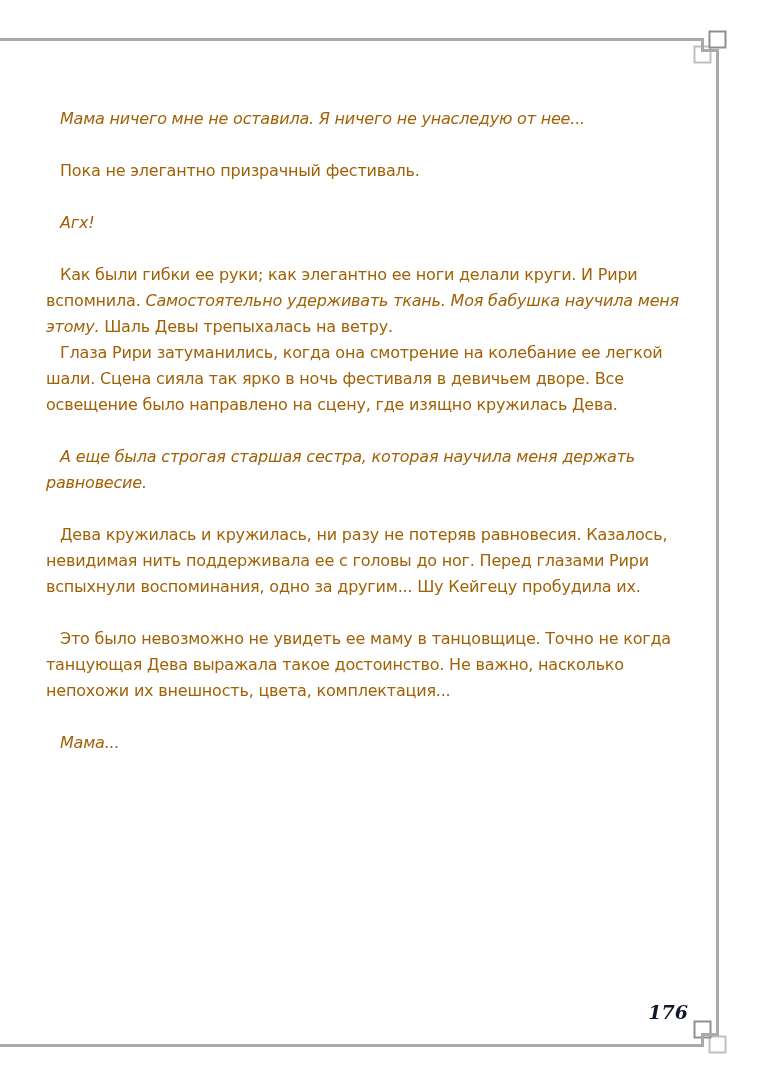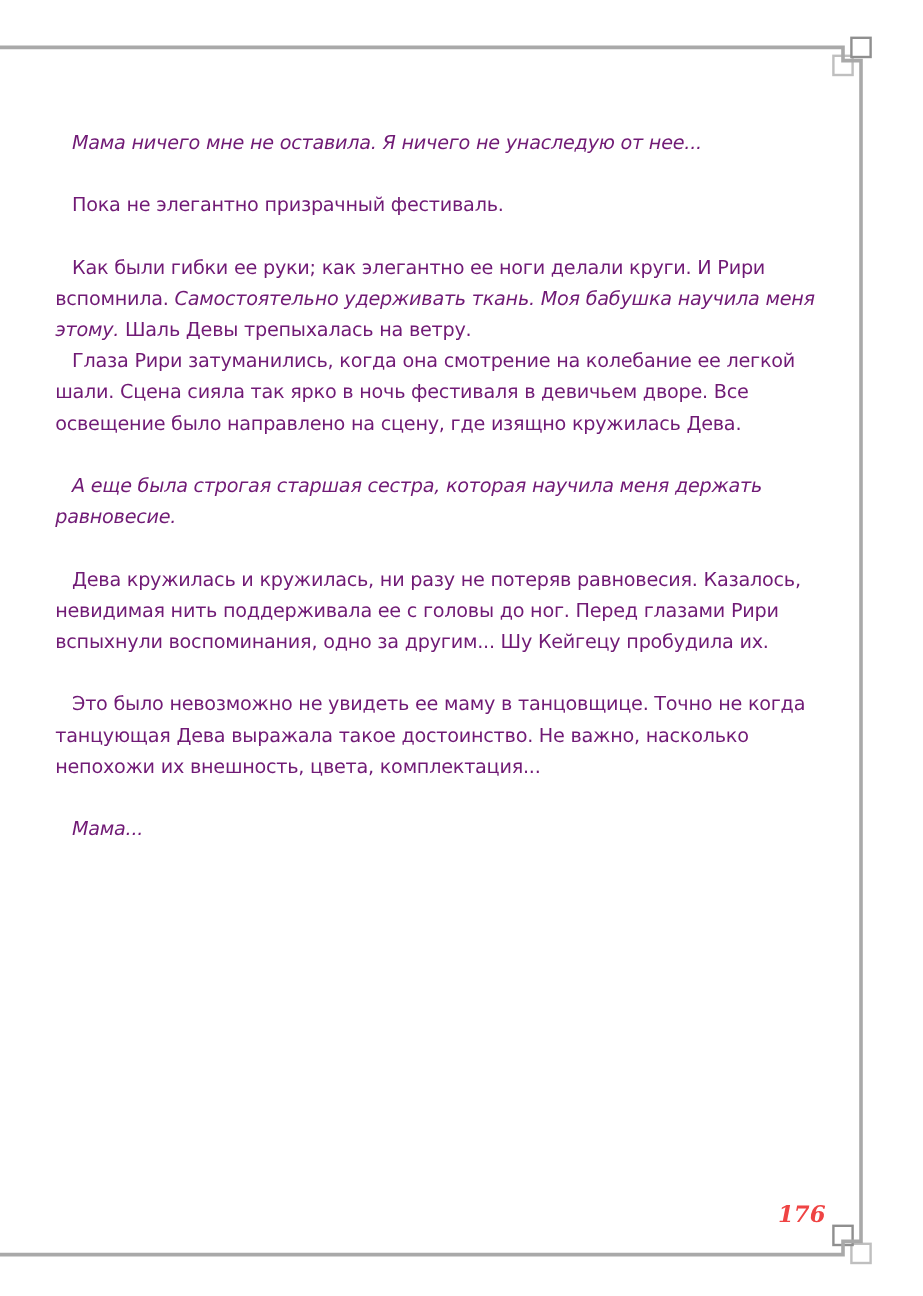--- a/index.html
+++ b/index.html
@@ -40,44 +40,47 @@
   }
   .em { font-style: italic; }
   .page-number {
     position: absolute;
     top: 1001px;
     right: 81px;
     font-family: "DejaVu Serif", "Liberation Serif", serif;
     font-style: italic;
     font-weight: bold;
     font-size: 19px;
-    color: #ef4444;
+    color: #0f172a;
     text-align: center;
   }
 </style>
 </head>
 <body>
 
 <svg class="frame-svg" viewBox="0 0 769 1080" xmlns="http://www.w3.org/2000/svg">
 
   <rect x="694.5" y="46.5" width="16" height="16" fill="#ffffff" stroke-width="2" stroke="#bfbfbf"></rect>
   <rect x="709.5" y="31.5" width="16" height="16" fill="#ffffff" stroke-width="2" stroke="#8f8f8f"></rect>
 
   <rect x="709.5" y="1036.5" width="16" height="16" fill="#ffffff" stroke-width="2" stroke="#bfbfbf"></rect>
   <rect x="694.5" y="1021.5" width="16" height="16" fill="#ffffff" stroke-width="2" stroke="#8f8f8f"></rect>
 
   <path d="M 0 39.5 L 702.5 39.5 L 702.5 50.5 L 717.5 50.5 L 717.5 1034.5 L 702.5 1034.5 L 702.5 1045.5 L 0 1045.5" fill="none" stroke-width="3" stroke="#a9a9a9"></path>
 </svg>
 
-<div class="page-text" style="color: #701a75;">
+<div class="page-text" style="color: #a16207;">
     <div class="block">
       <p class="para"><span class="em">Мама ничего мне не оставила. Я ничего не унаследую от нее...</span></p>
     </div>
     <div class="block">
       <p class="para"><span>Пока не элегантно призрачный фестиваль.</span></p>
+    </div>
+    <div class="block">
+      <p class="para"><span class="em">Агх!</span></p>
     </div>
     <div class="block">
       <p class="para"><span>Как были гибки ее руки; как элегантно ее ноги делали круги. И Рири вспомнила. </span><span class="em">Самостоятельно удерживать ткань. Моя бабушка научила меня этому.</span><span> Шаль Девы трепыхалась на ветру.</span></p>
       <p class="para"><span>Глаза Рири затуманились, когда она смотрение на колебание ее легкой шали. Сцена сияла так ярко в ночь фестиваля в девичьем дворе. Все освещение было направлено на сцену, где изящно кружилась Дева.</span></p>
     </div>
     <div class="block">
       <p class="para"><span class="em">А еще была строгая старшая сестра, которая научила меня держать равновесие.</span></p>
     </div>
     <div class="block">
       <p class="para"><span>Дева кружилась и кружилась, ни разу не потеряв равновесия. Казалось, невидимая нить поддерживала ее с головы до ног. Перед глазами Рири вспыхнули воспоминания, одно за другим... Шу Кейгецу пробудила их.</span></p>

